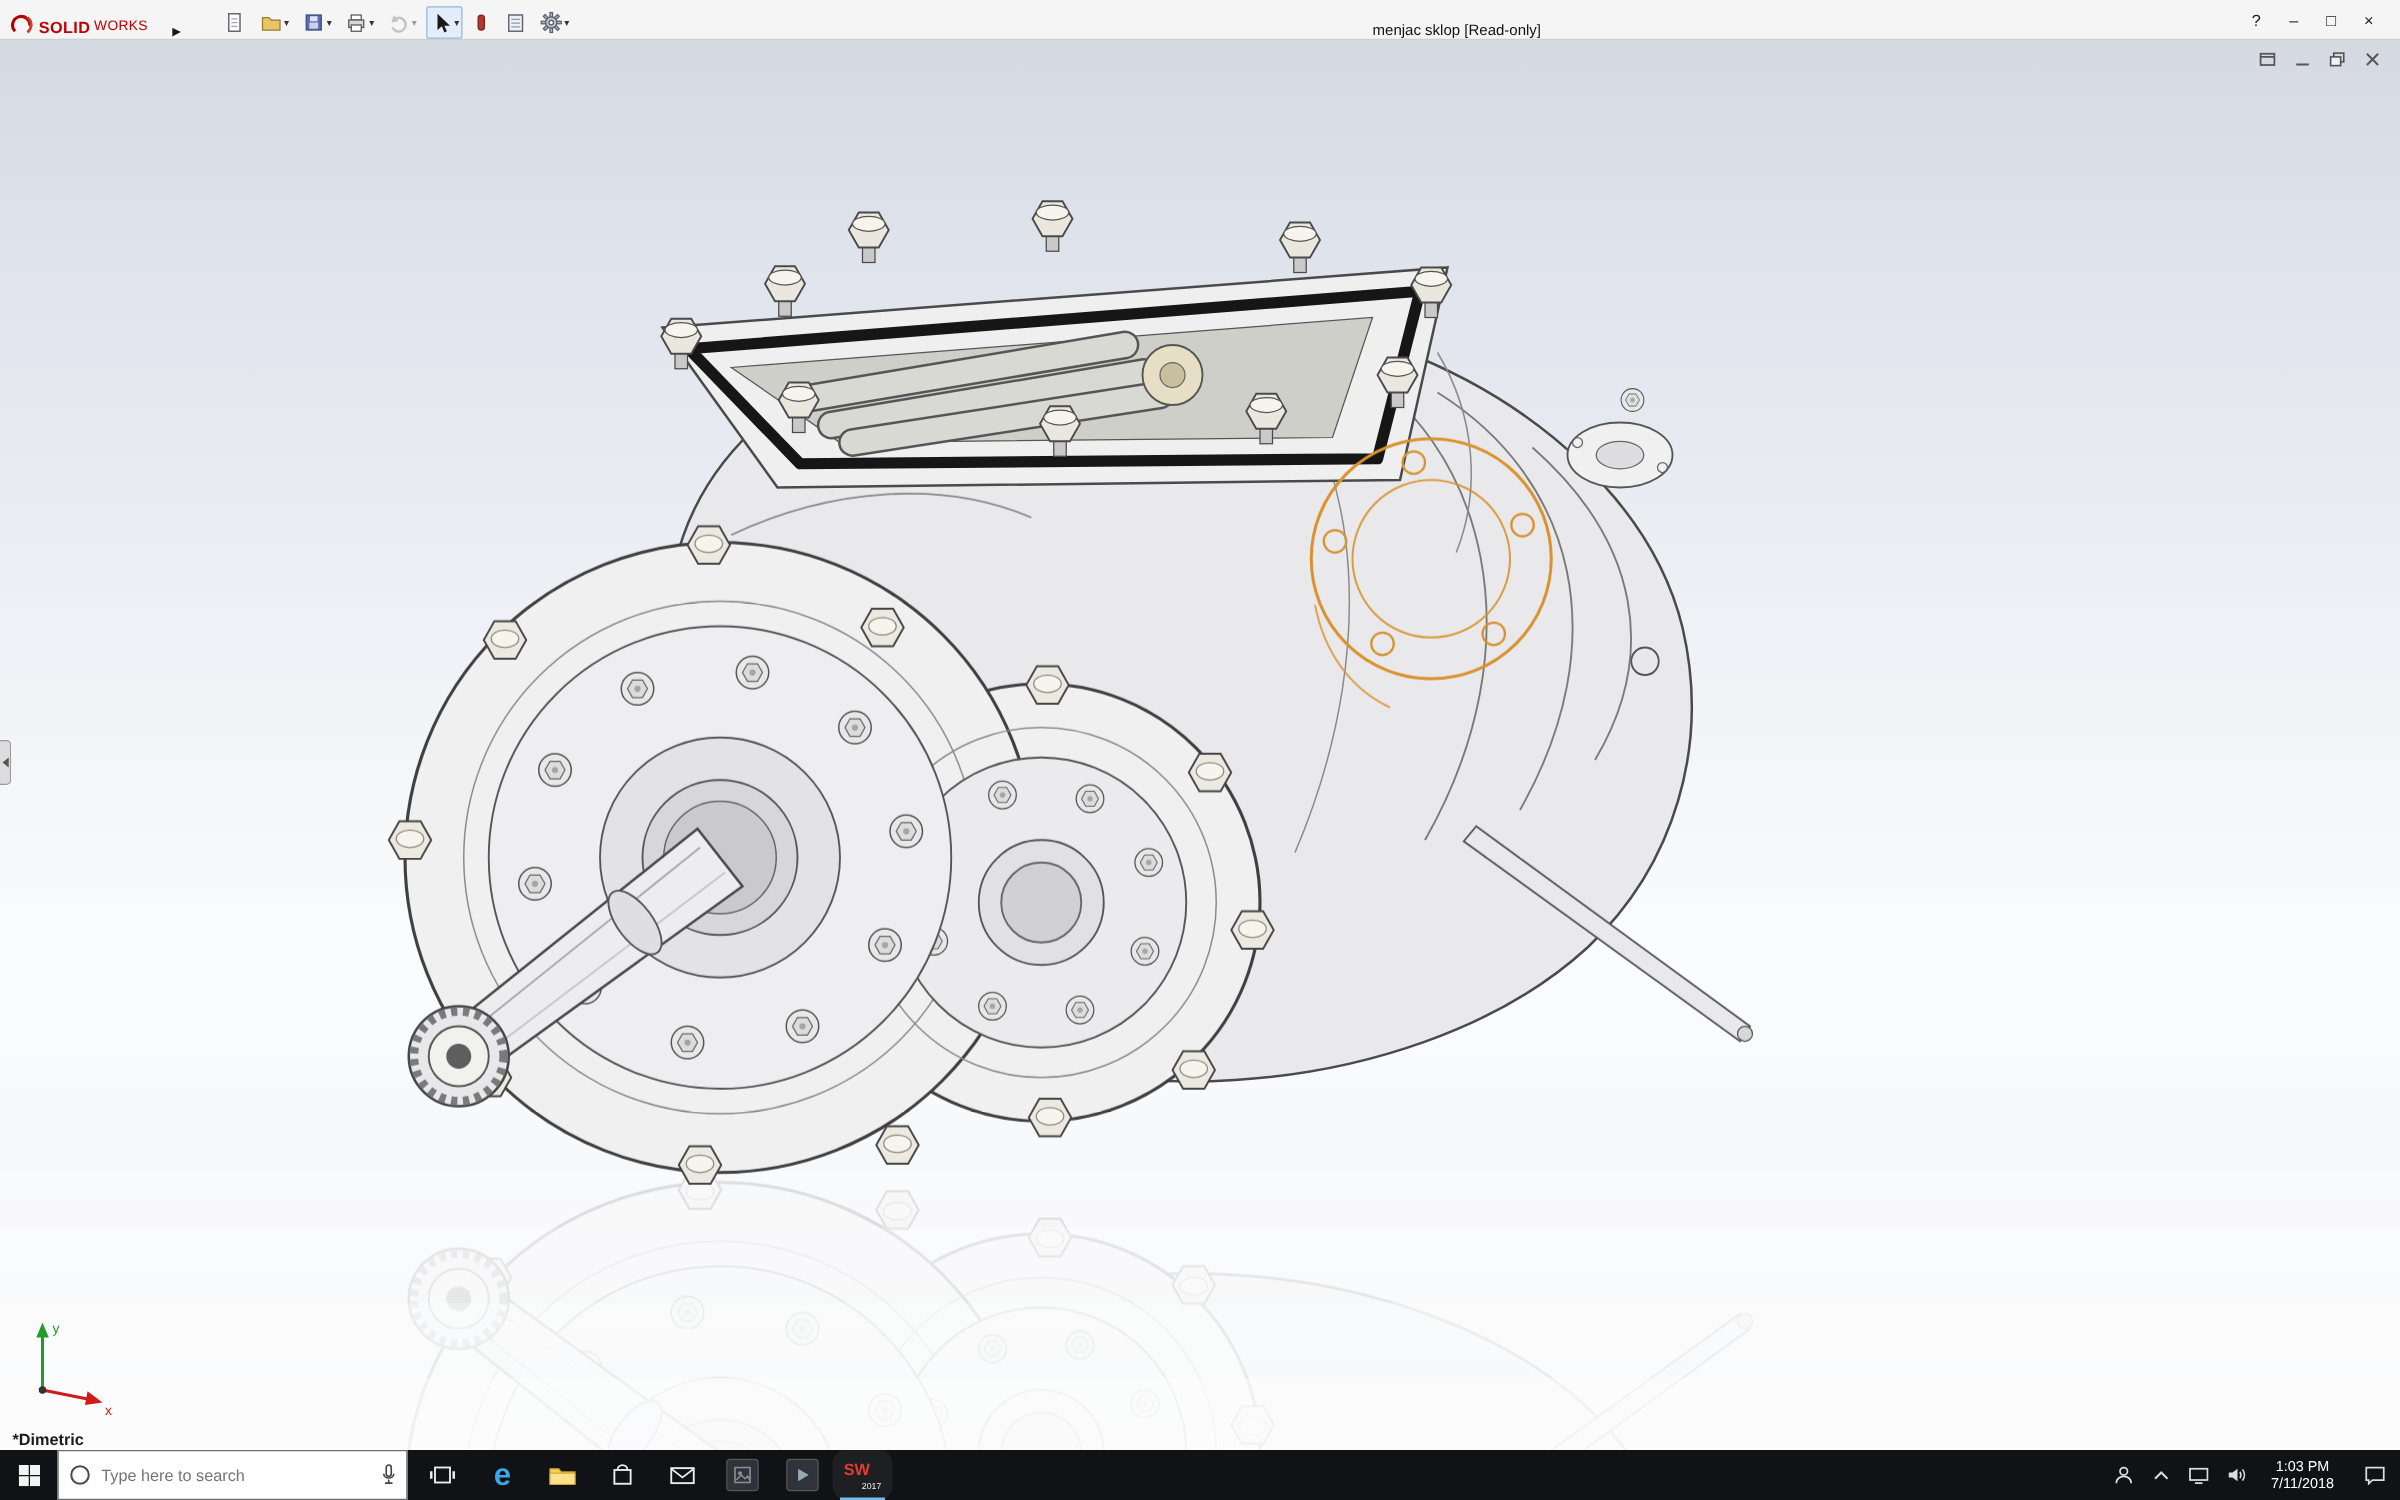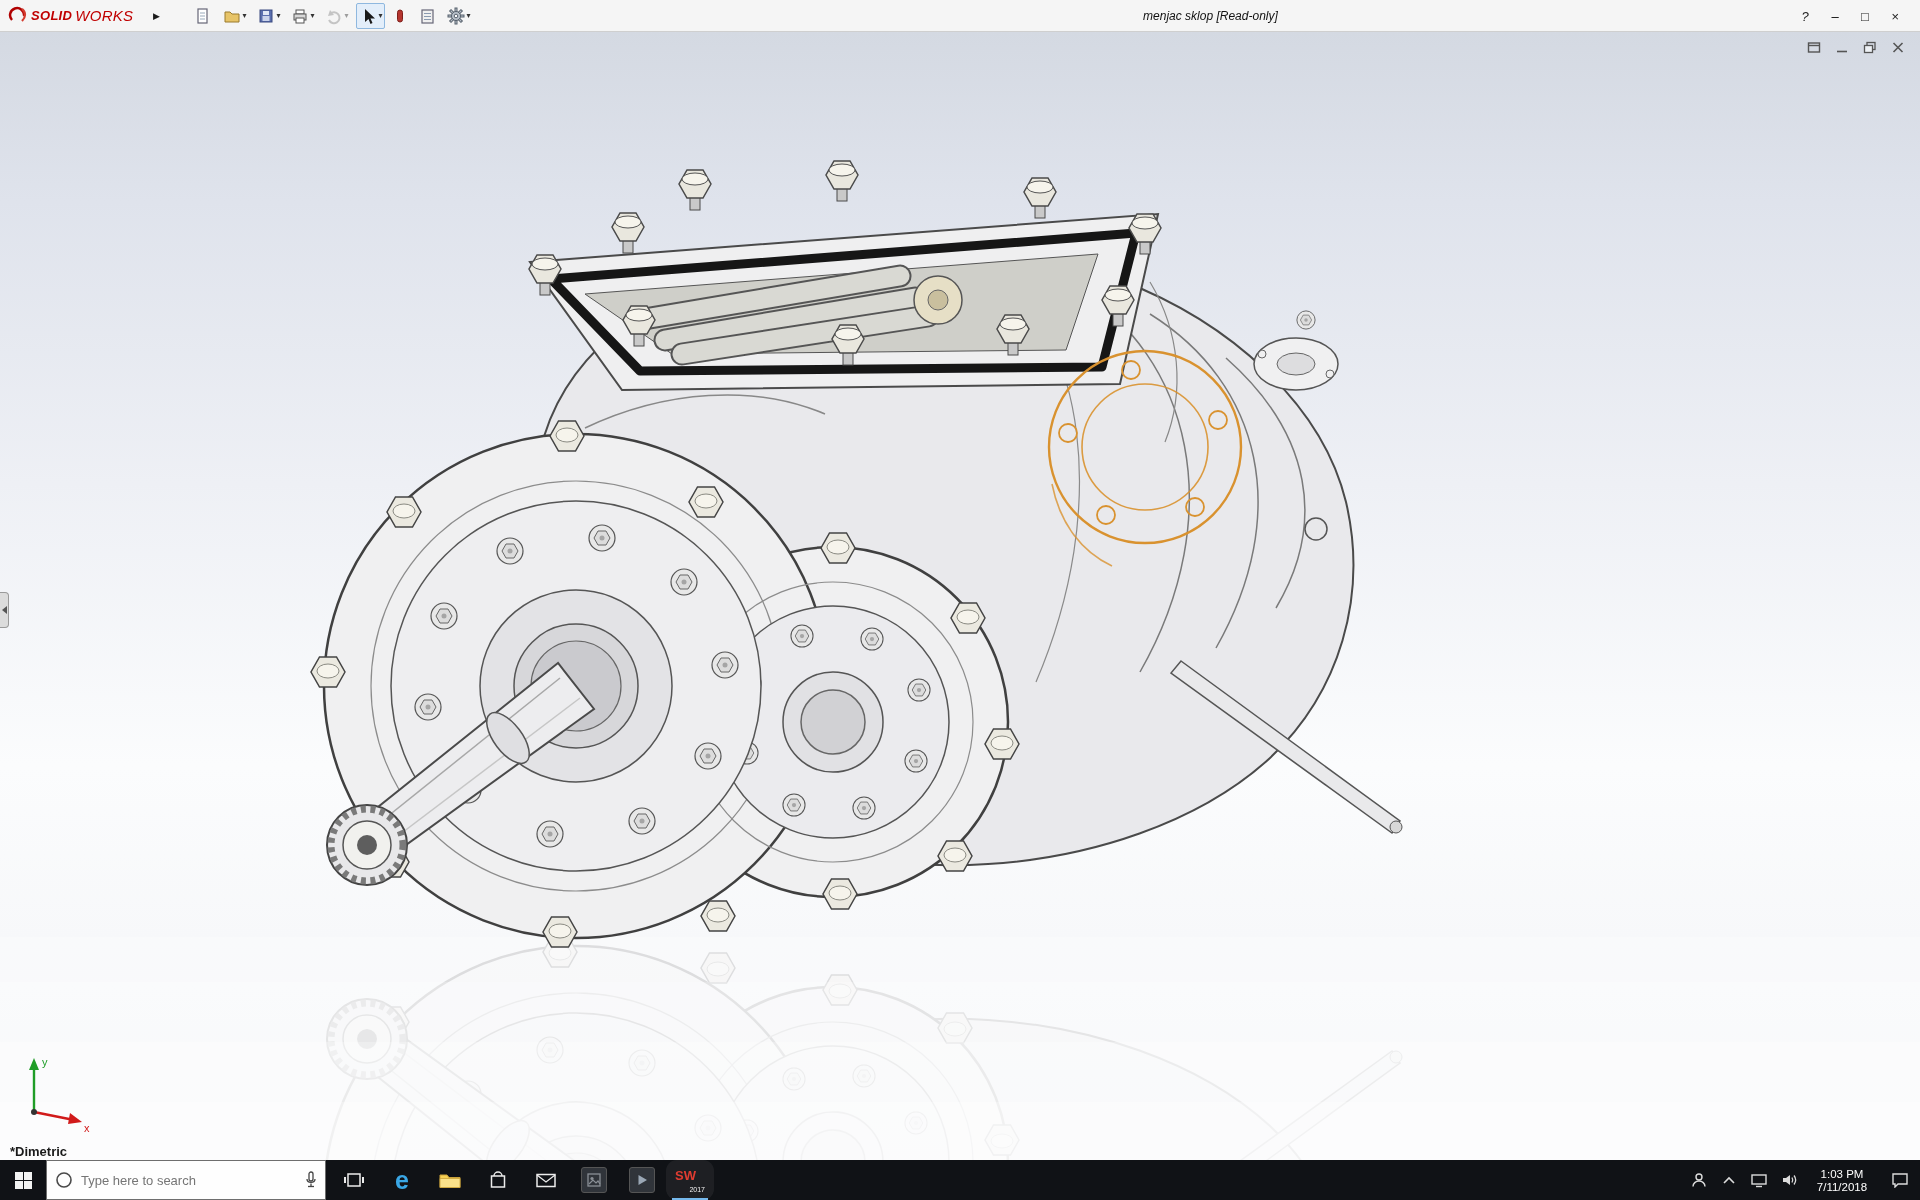--- a/index.html
+++ b/index.html
@@ -2,32 +2,32 @@
 <html><head>
 <meta charset="utf-8">
 <title>SolidWorks</title>
 <style>
   * { box-sizing: border-box; margin: 0; padding: 0; }
   html,body { width:1920px; height:1200px; overflow:hidden;
     font-family:"Liberation Sans","DejaVu Sans",sans-serif; background:#000; }
 
   
   .titlebar { height:32px; background:#f5f5f5; border-bottom:1px solid #cfcfcf;
-    display:flex; align-items:center; position:relative; z-index:5;font-style:italic; }
+    display:flex; align-items:flex-end; position:relative; z-index:5; }
   .brand { display:flex; align-items:center; gap:3px; margin-left:8px; }
   .brand-solid { font-weight:bold; color:#c00000; font-size:13px; letter-spacing:.3px; }
-  .brand-works { color:#c00000; font-size:15px; letter-spacing:.3px; }
+  .brand-works { color:#c00000; font-size:11px; letter-spacing:.3px; }
   .flyout-btn { margin-left:16px; font-size:9px; color:#1a1a1a; width:14px; text-align:center; }
   .toolbar { display:flex; align-items:center; gap:5px; margin-left:28px; }
   .tbtn { display:flex; align-items:center; padding:2px 3px; border-radius:2px; height:26px; }
   .tbtn .caret { font-size:8px; color:#333; margin-left:1px; }
   .tbtn.pressed { background:#e3eefa; border:1px solid #8fb8df; padding:1px 2px; }
   .tbtn.disabled { opacity:.45; }
   .doc-title { position:absolute; left:60.7%; transform:translateX(-50%);
-    font-size:12px; color:#111; white-space:nowrap;margin-left:45px; }
+    font-size:12px; color:#111; white-space:nowrap; }
   .win-controls { position:absolute; right:10px; top:0; height:32px; display:flex; align-items:center; }
   .win-btn { width:30px; text-align:center; font-size:13px; color:#222; }
 
   
   .viewport { position:relative; height:1128px; overflow:hidden;
     background:linear-gradient(180deg,#d4d9e2 0%,#dfe3ec 15%,#eef0f5 40%,#fbfcfd 65%,#f2f3f6 100%); }
   .model-svg { position:absolute; left:0; top:0; width:1920px; height:1128px; }
   .doc-win-controls { position:absolute; top:8px; right:14px; display:flex; gap:12px; z-index:3; }
   .dw-btn { width:16px; height:14px; display:flex; align-items:center; justify-content:center; }
   .panel-tab { position:absolute; left:0; top:560px; width:9px; height:36px; background:#dcdcdc;

